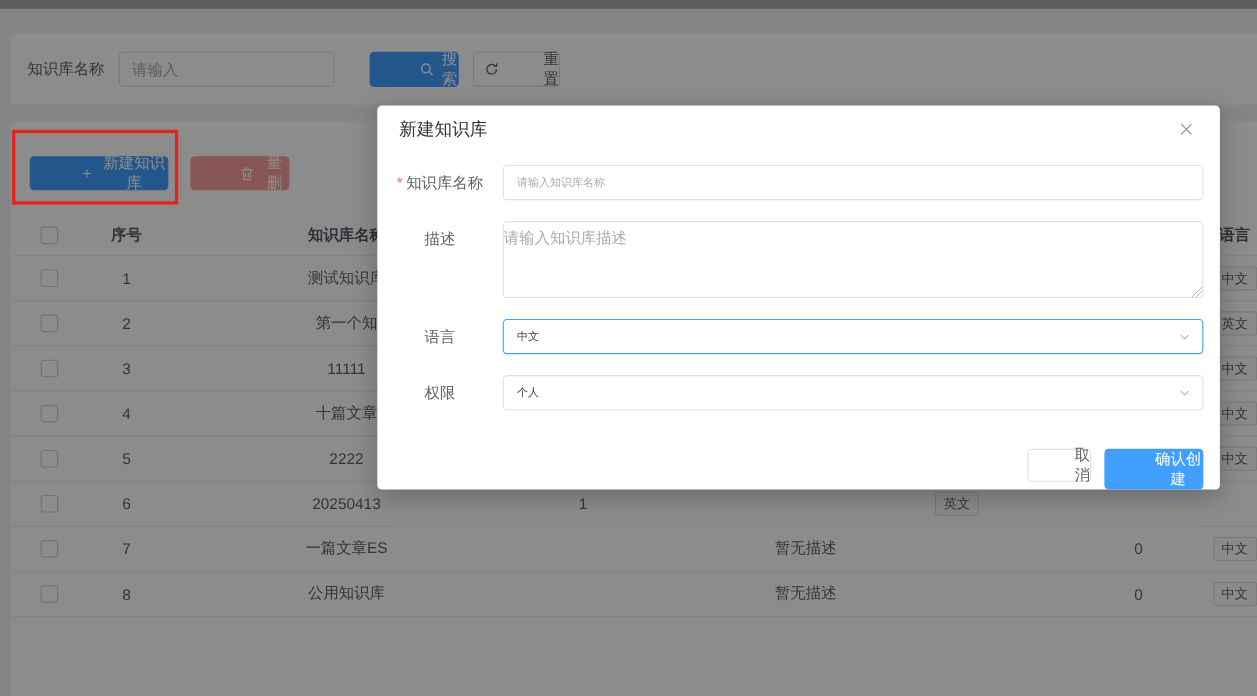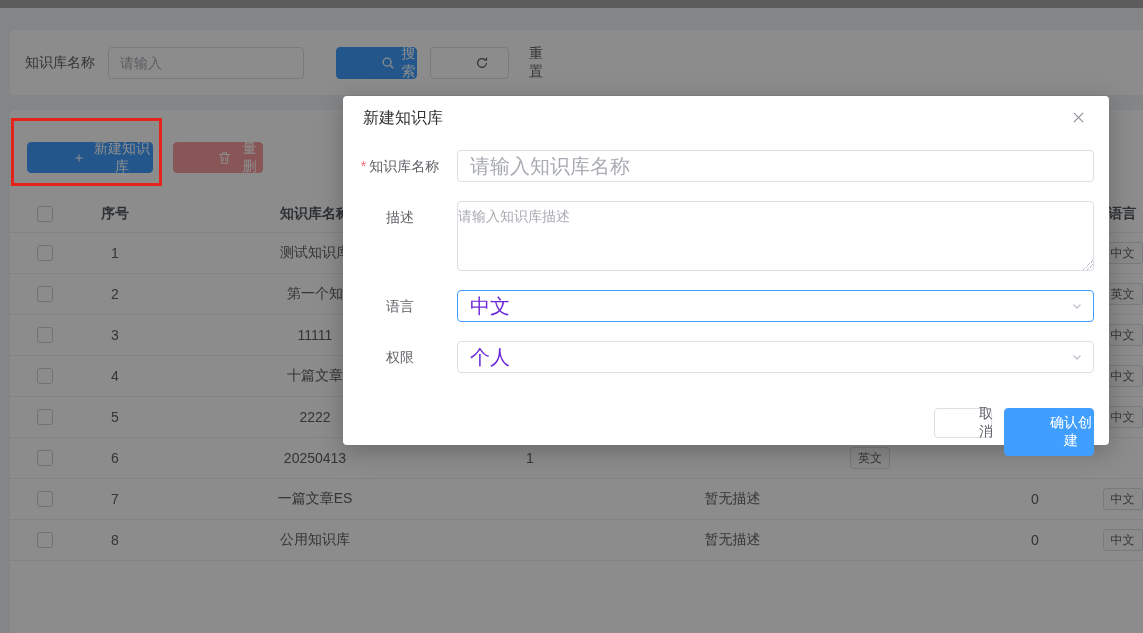--- a/index.html
+++ b/index.html
@@ -7,21 +7,21 @@
   body { font-family:"Liberation Sans","DejaVu Sans",sans-serif; background:#f0f2f5; position:relative; overflow:hidden; }
   .stage { position:absolute; inset:0; }
 
   
   .top-strip { position:absolute; left:0; top:0; width:100%; height:8px; background:#a8a8a8; }
   .card { position:absolute; background:#fff; border-radius:4px; }
   .search-card { left:10px; top:30px; width:1150px; height:65px; display:flex; align-items:center; }
   .search-label { margin-left:15px; font-size:14px; color:#606266; }
   .search-input { margin-left:13px; width:196px; height:32px; border:1px solid #dcdfe6; border-radius:4px; padding:0 11px; font-size:14px; color:#606266; background:#fff; outline:none; font-family:inherit; }
   .search-input::placeholder { color:#a8abb2; }
-  .btn { display:inline-flex; align-items:center; justify-content:space-between; gap:6px; height:32px; border-radius:4px; font-size:14px; border:1px solid transparent; cursor:pointer; font-family:inherit;padding-left:44px; }
+  .btn { display:inline-flex; align-items:center; justify-content:flex-end; gap:6px; height:32px; border-radius:4px; font-size:14px; border:1px solid transparent; cursor:pointer; font-family:inherit;padding-left:44px; }
   .btn-primary { background:#409EFF; border-color:#409EFF; color:#fff; }
   .btn-plain { background:#fff; border-color:#dcdfe6; color:#606266; }
   .btn-search { margin-left:32px; width:81px; }
   .btn-reset { margin-left:13px; width:79px;gap:40px; }
 
   .main-card { left:10px; top:110px; width:1150px; height:530px; }
   .toolbar { position:absolute; left:17px; top:32px; display:flex; gap:20px; }
   .btn-create { width:126px; height:31px; }
   .btn-batch-delete { width:90px; height:31px; background:#f89898; border-color:#f89898; color:#fff; opacity:.95; cursor:not-allowed; }
 
@@ -43,32 +43,32 @@
 
   
   .annotation-rect { position:absolute; left:11px; top:118px; width:151px; height:68px; border:3px solid #e6231b; z-index:60; }
 
   
   .modal { position:absolute; left:343px; top:96px; width:766px; height:349px; background:#fff; border-radius:4px; box-shadow:0 6px 24px rgba(0,0,0,.25); z-index:50; }
   .modal-title { position:absolute; left:20px; top:12px; font-size:16px; color:#303133; }
   .modal-close { position:absolute; right:20px; top:10px; width:22px; height:22px; display:flex; align-items:center; justify-content:center; color:#909399; cursor:pointer; }
   .form-label { position:absolute; width:98px; text-align:center; font-size:14px; color:#606266; line-height:32px; left:8px; }
   .required-mark { color:#f56c6c; margin-right:3px; }
-  .ctrl { position:absolute; left:114px; width:637px; border:1px solid #dcdfe6; border-radius:4px; background:#fff; font-size:20px; color:#6d28d9; }
+  .ctrl { position:absolute; left:114px; width:637px; border:1px solid #dcdfe6; border-radius:4px; background:#fff; font-size:10px; color:#404040; }
   .ctrl-input { height:32px; padding:0 12px; outline:none; font-family:inherit; }
   .ctrl-input::placeholder, .ctrl-textarea::placeholder { color:#a8abb2; }
   .ctrl-textarea { height:70px; padding:6px 0; resize:none; outline:none; font-family:inherit; font-size:14px; position:absolute; left:114px; width:637px; border:1px solid #dcdfe6; border-radius:4px; }
   .resize-grip { position:absolute; width:10px; height:10px; background:
       linear-gradient(135deg, transparent 0 50%, #b9bcc2 50% 55%, transparent 55% 70%, #b9bcc2 70% 75%, transparent 75%); }
   .ctrl-select { height:32px; display:flex; align-items:center; padding:0 30px 0 12px; cursor:pointer; }
   .ctrl-select.focused { border-color:#409EFF; }
   .select-arrow { position:absolute; right:10px; top:9px; color:#c0c4cc; }
   .modal-footer { position:absolute; right:15px; top:312px; display:flex; gap:12px; }
   .btn-cancel { width:58px; height:30px; }
-  .btn-confirm { width:90px; height:48px; }
+  .btn-confirm { width:90px; height:37px; }
 
   svg { display:block; }
 </style>
 </head>
 <body>
 
 <div class="stage">
 
   <div class="top-strip"></div>
 

